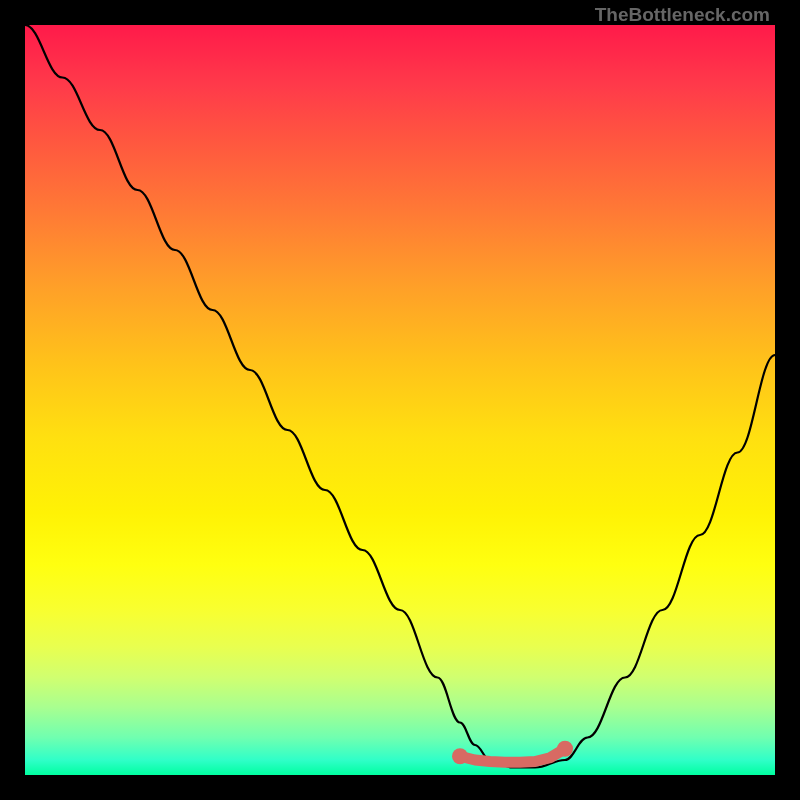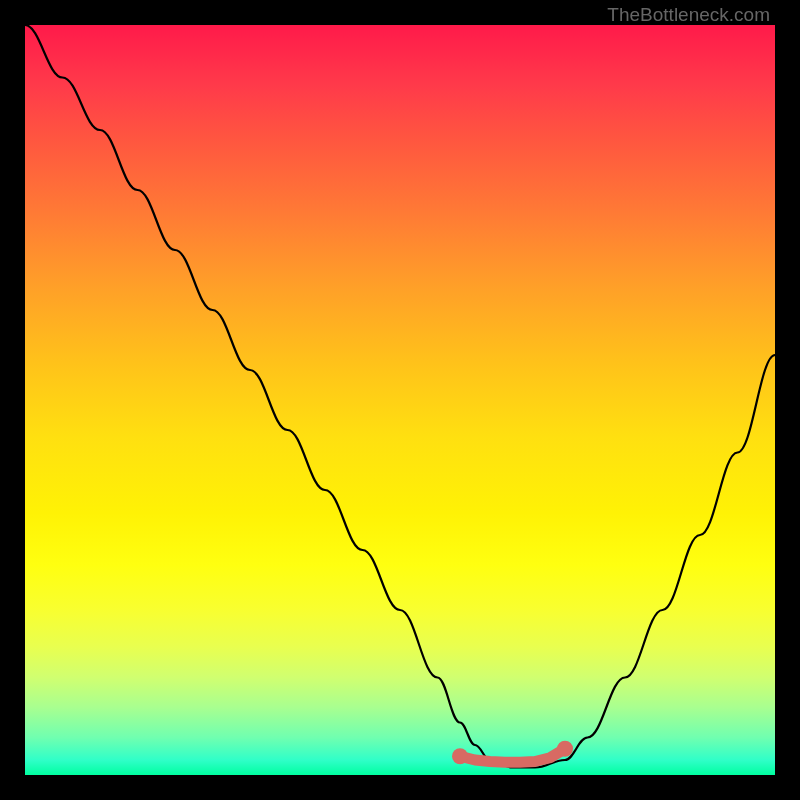--- a/index.html
+++ b/index.html
@@ -31,21 +31,21 @@
       #00ffa0 100%
     );
   }
   
   .watermark {
     position: absolute;
     top: 4px;
     right: 30px;
     color: #666;
     font-size: 19px;
-    font-weight: normal;
+    font-weight: bold;
     z-index: 10;
   }
   
   svg.curve {
     position: absolute;
     left: 25px;
     top: 25px;
     width: 750px;
     height: 750px;
     z-index: 5;

